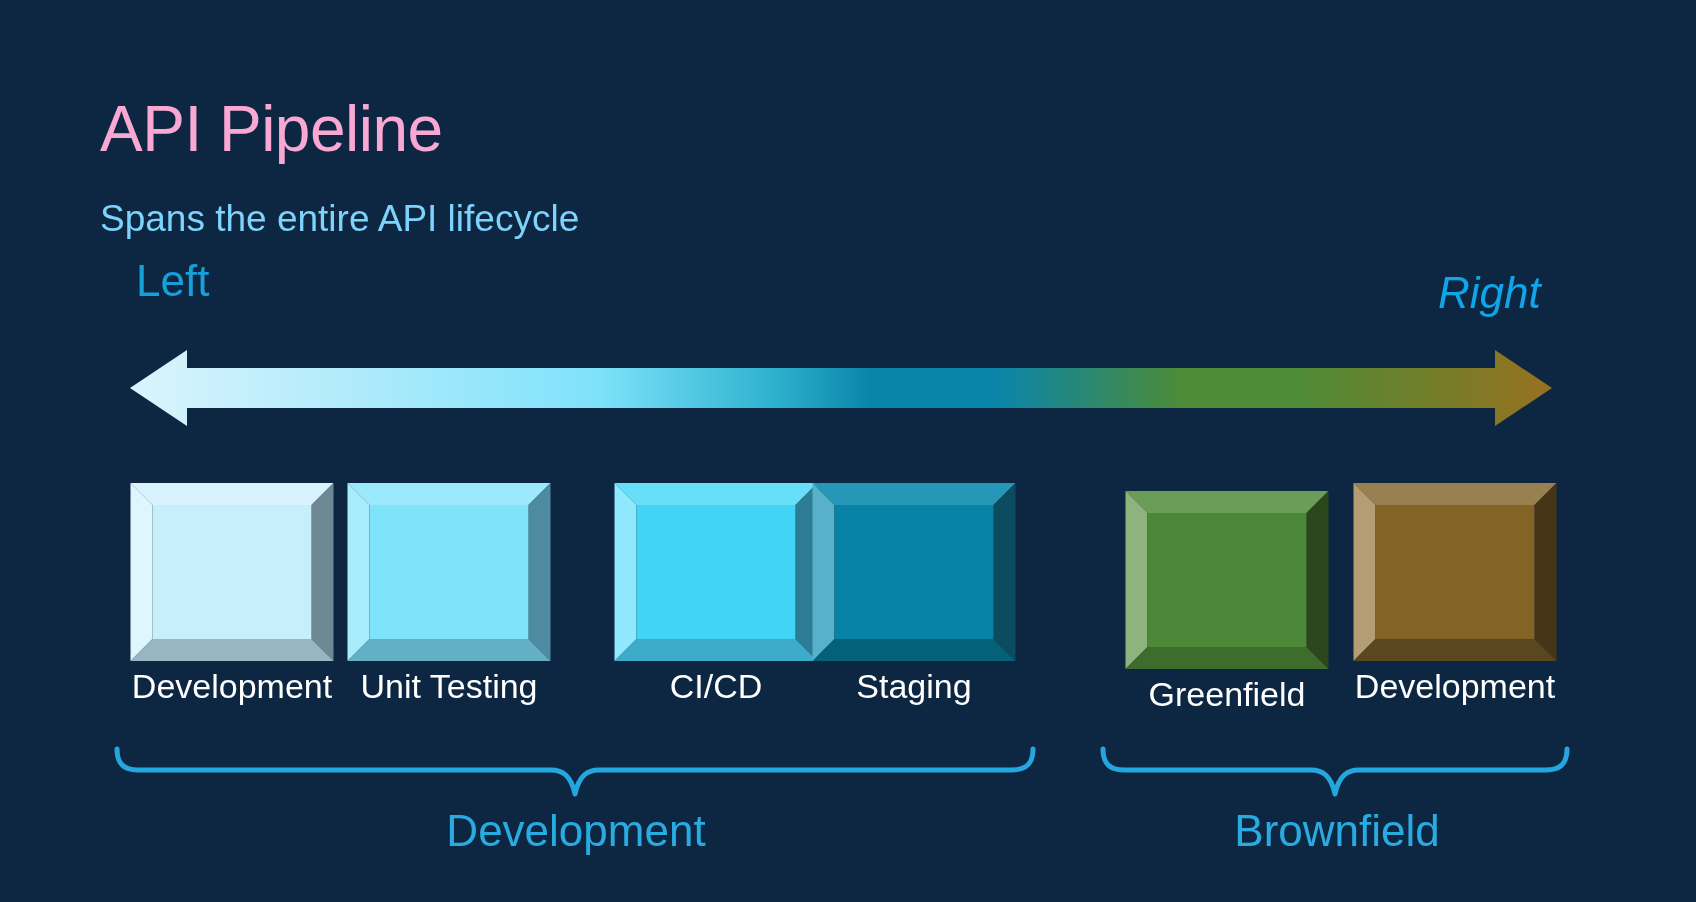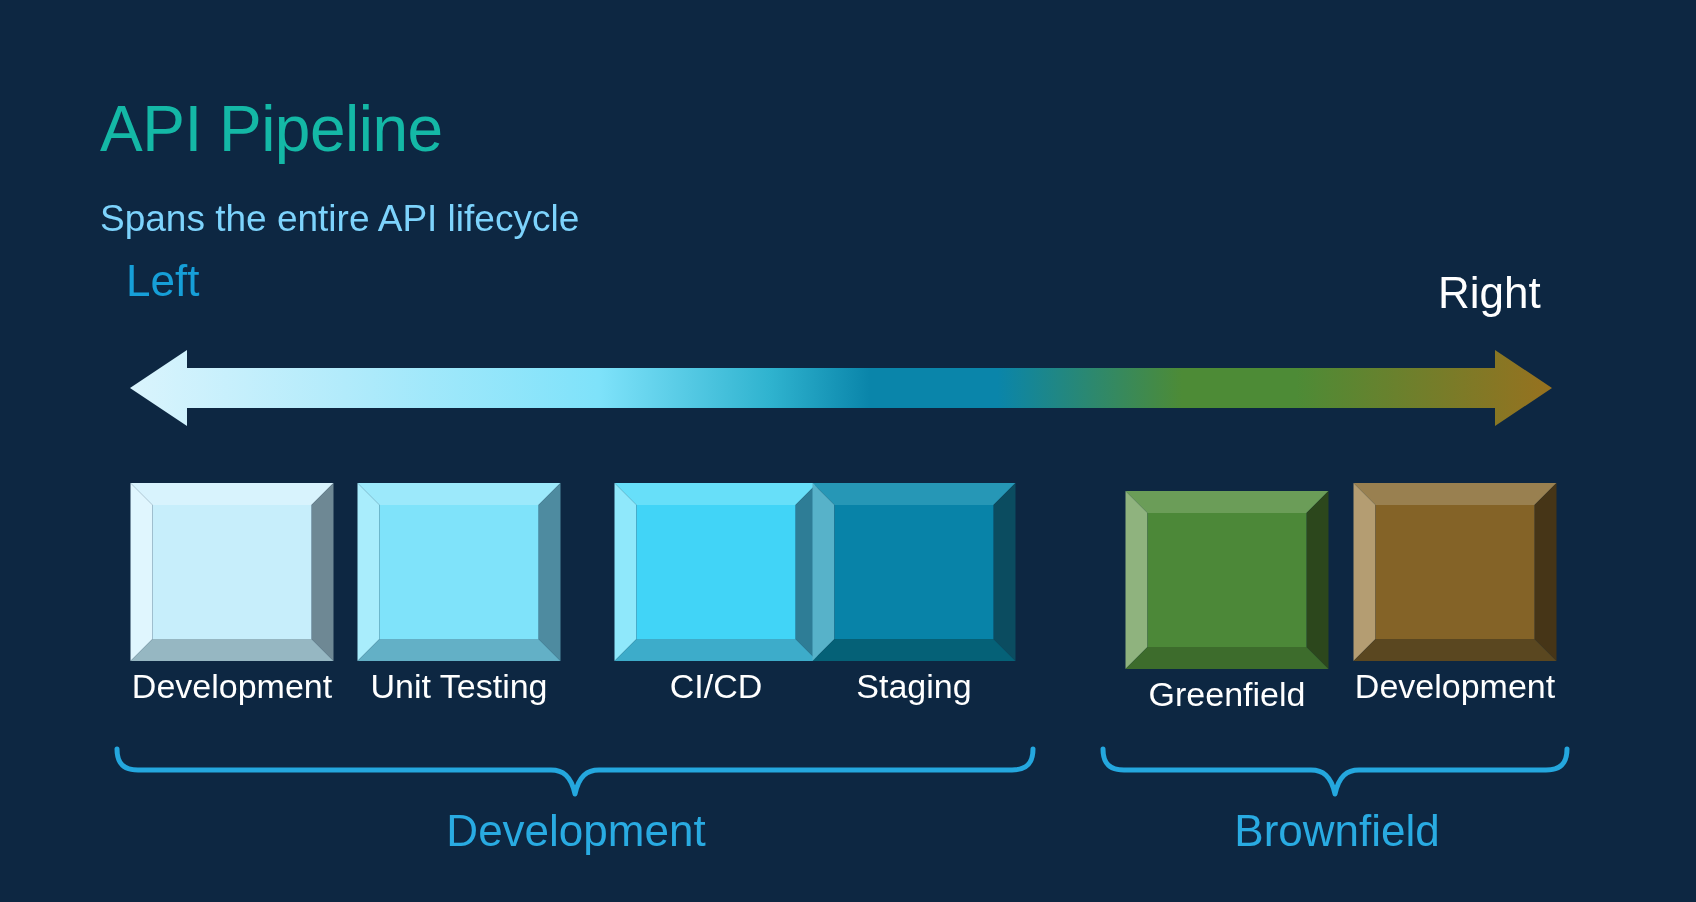--- a/index.html
+++ b/index.html
@@ -7,44 +7,44 @@
     width: 1696px; height: 902px;
     background: #0d2742;
     font-family: "Liberation Sans", sans-serif;
     position: relative;
     overflow: hidden;
   }
   .abs { position: absolute; }
 
   .slide-title {
     left: 100px; top: 92px;
-    font-size: 64px; font-weight: 400; color: #14b8a6;
+    font-size: 64px; font-weight: 400; color: #f9a8d4;
     letter-spacing: -0.5px; white-space: nowrap;
   }
   .slide-subtitle {
     left: 100px; top: 198px;
     font-size: 37px; font-weight: 400; color: #7dd3fc;
     white-space: nowrap;
   }
 
   .endpoint-label { font-size: 44px; font-weight: 400; white-space: nowrap; }
-  .endpoint-left  { left: 126px; top: 256px; color: #169fd8; }
-  .endpoint-right { left: 1438px; top: 268px; color: #ffffff; }
+  .endpoint-left  { left: 136px; top: 256px; color: #169fd8; }
+  .endpoint-right { left: 1438px; top: 268px; color: #0ea5e9; font-style: italic; }
 
   .pipeline-arrow { left: 130px; top: 342px; }
 
   .stage-card { top: 483px; width: 204px; height: 240px; }
   .stage-card svg { display: block; }
   .stage-label {
     position: absolute; top: 184px; left: 50%;
     transform: translateX(-50%);
     color: #ffffff; font-size: 34px; white-space: nowrap;
   }
   .stage-0 { left: 130px; }
-  .stage-1 { left: 357px; }
+  .stage-1 { left: 347px; }
   .stage-2 { left: 614px; }
   .stage-3 { left: 812px; }
   .stage-4 { left: 1125px; margin-top: 8px; }
   .stage-5 { left: 1353px; }
 
   .brace { top: 746px; }
   .brace-1 { left: 114px; }
   .brace-2 { left: 1100px; }
 
   .group-label {

